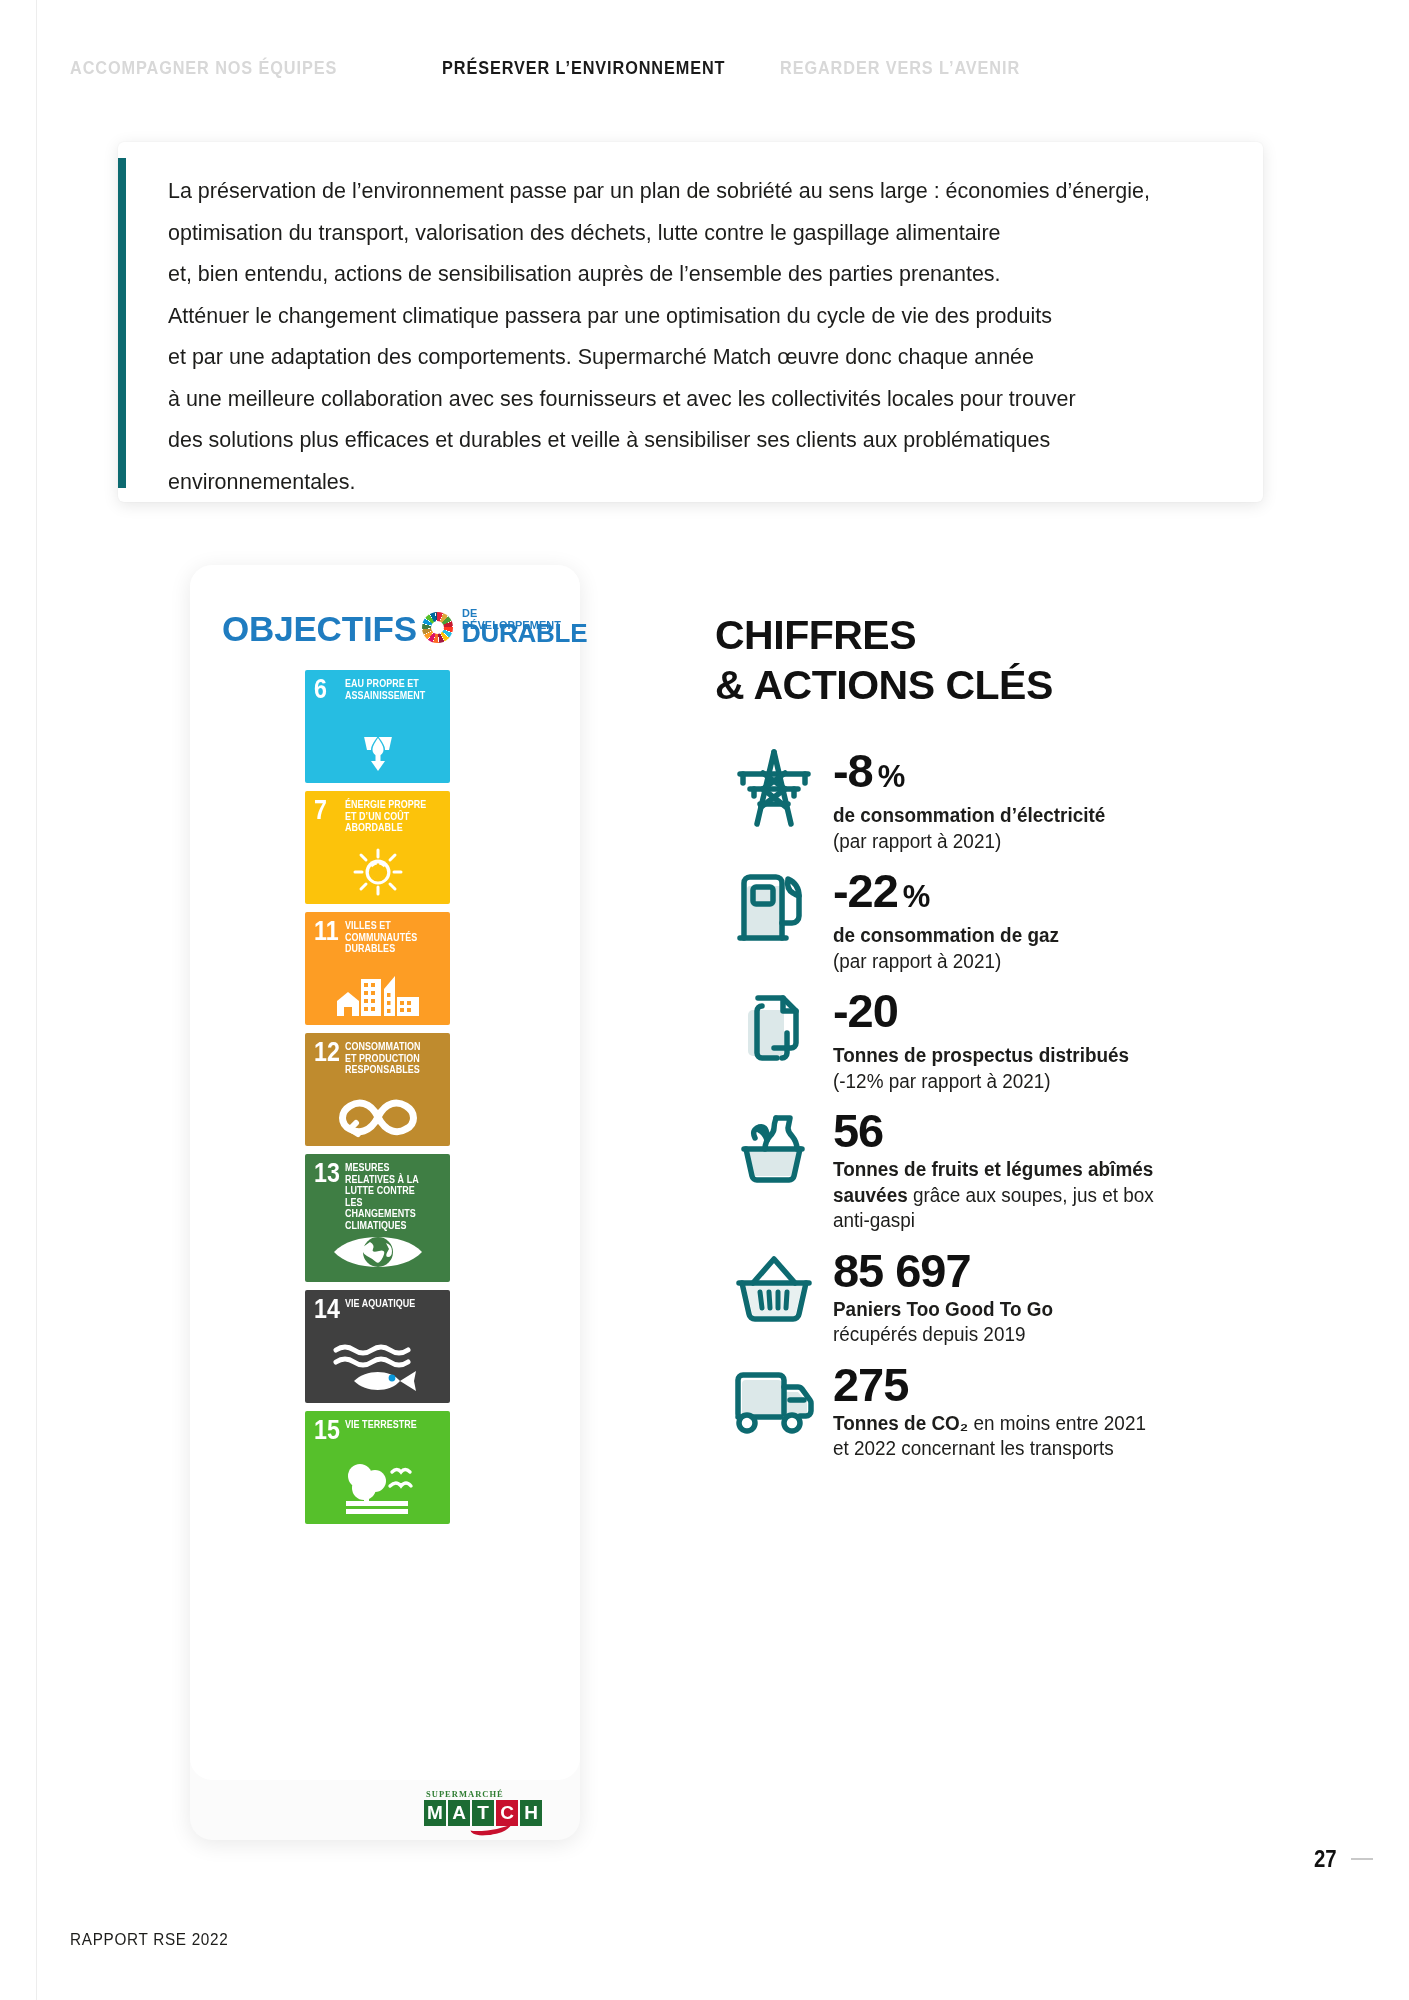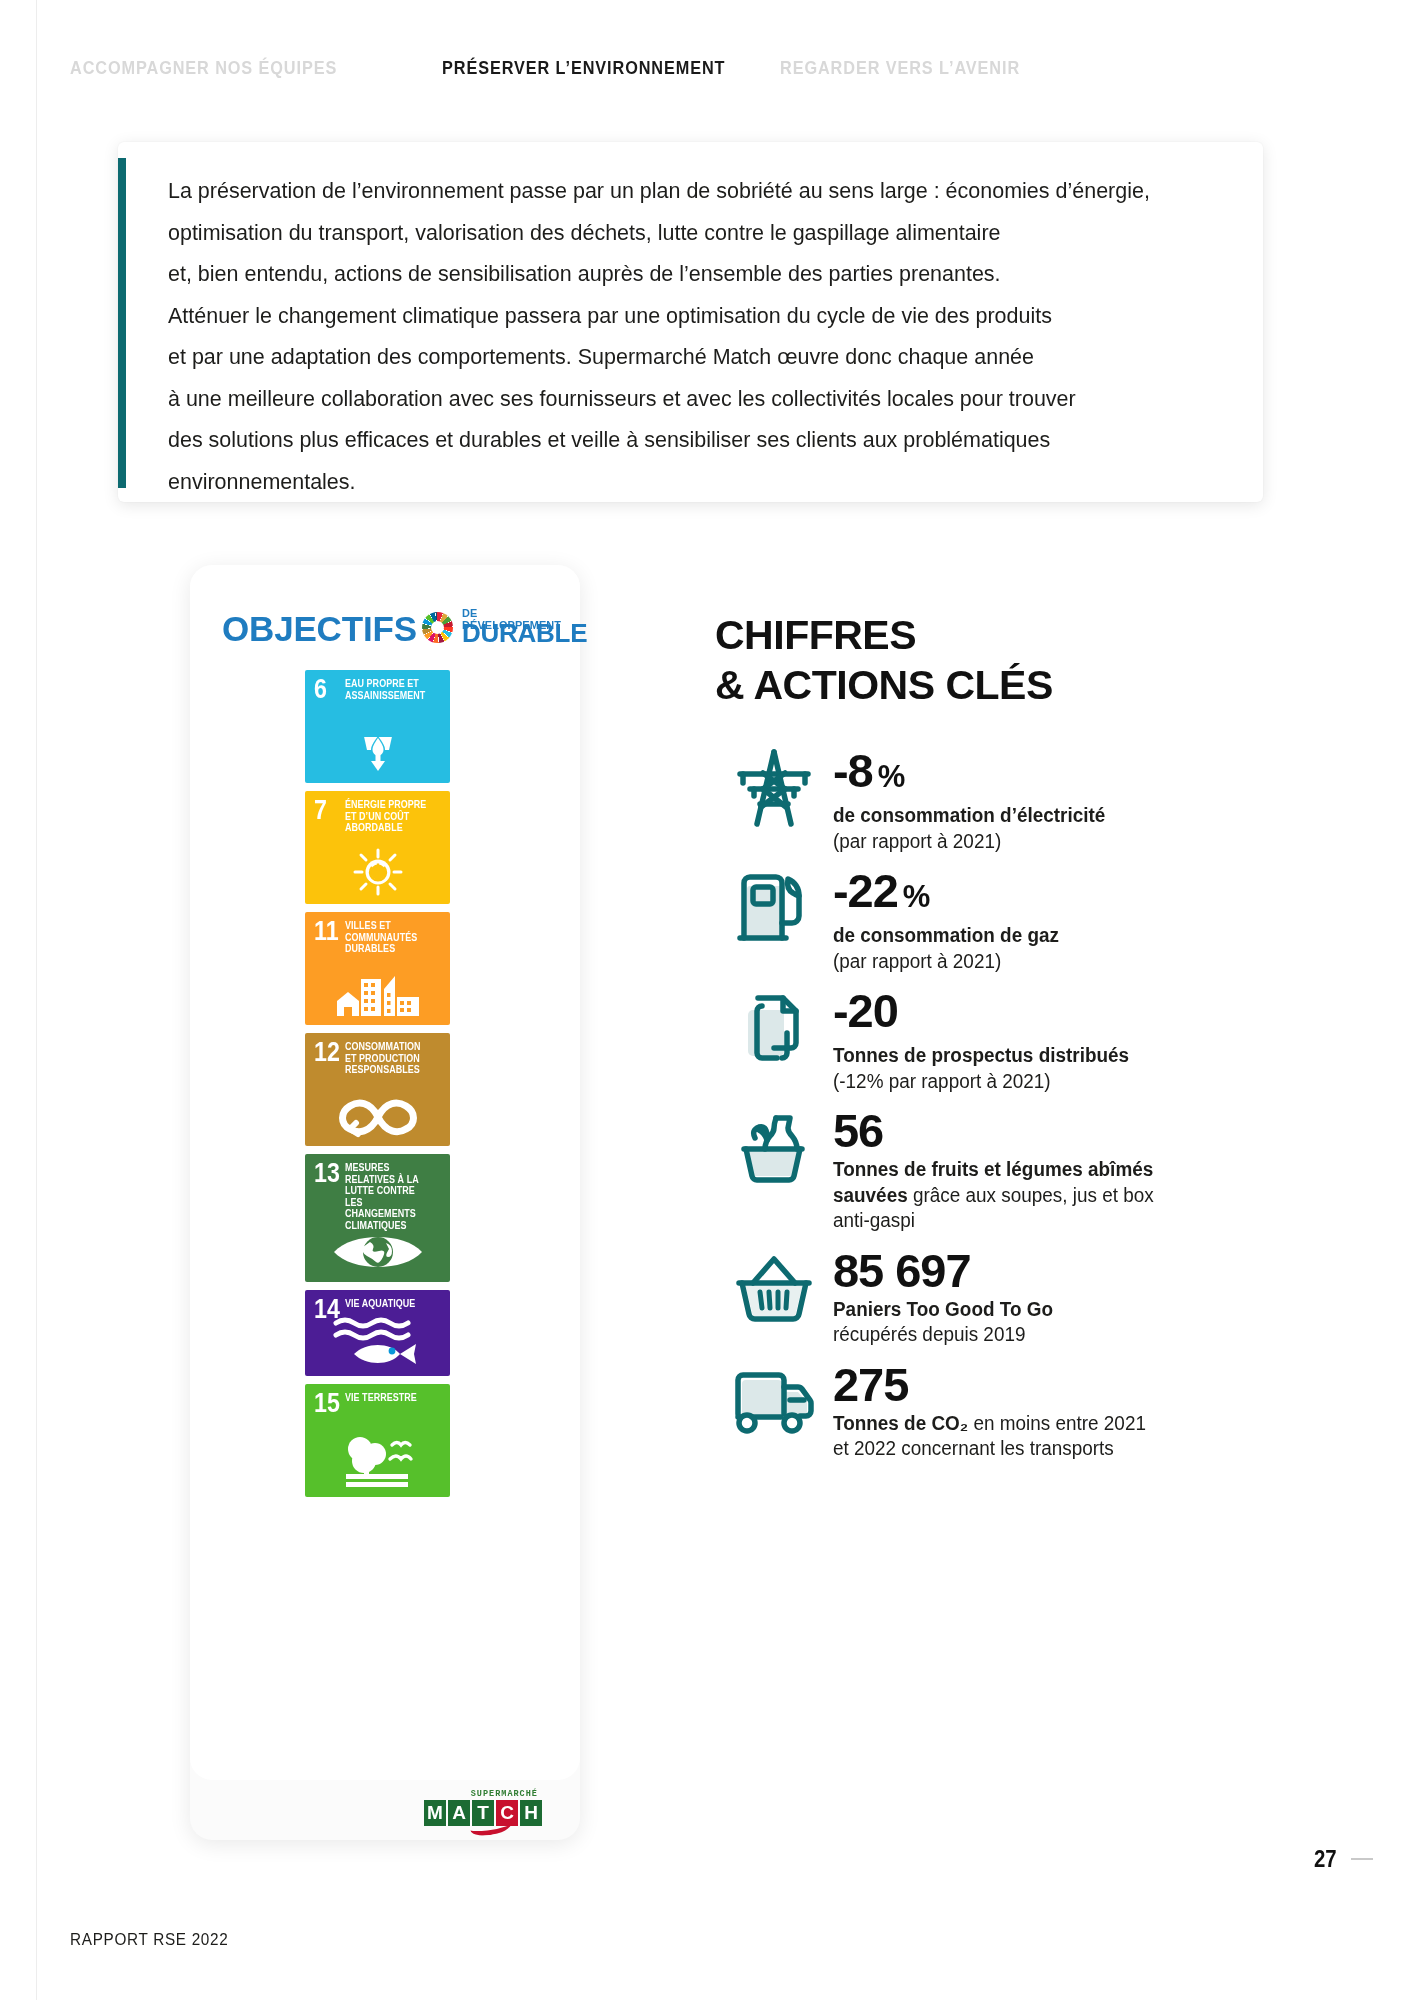--- a/index.html
+++ b/index.html
@@ -121,29 +121,29 @@
     text-transform: uppercase;
   }
   .tile .tart { position: absolute; left: 0; right: 0; bottom: 8px; display: flex; justify-content: center; }
 
   
   .t6  { height: 113px; background: #26bde2; }
   .t7  { height: 113px; background: #fcc30b; }
   .t11 { height: 113px; background: #fd9d24; }
   .t12 { height: 113px; background: #bf8b2e; }
   .t13 { height: 128px; background: #3f7e44; }
-  .t14 { height: 86px; background: #4c1d95; }
+  .t14 { height: 113px; background: #404040; }
   .t15 { height: 113px; background: #56c02b; }
 
   
   .matchbox { position: absolute; left: 222px; top: 1222px; width: 140px; height: 54px; }
   .matchsuper {
-    position: absolute; left: 14px; top: 2px; width: 112px; text-align: right;
+    position: absolute; left: 14px; top: 2px; width: 112px; text-align: left;
     font-size: 8.5px; font-weight: 700; color: #2f7d32; letter-spacing: 0.12em;
-    font-family: Liberation Mono, monospace;
+    font-family: Liberation Serif, serif;
   }
   .matchrow { position: absolute; left: 12px; top: 13px; display: flex; gap: 2px; }
   .mcell {
     width: 22px; height: 26px; background: #1c6b33; color: #ffffff;
     font-size: 19px; font-weight: 700; line-height: 26px; text-align: center;
     font-family: "Liberation Sans", sans-serif;
   }
   .mcell.red { background: #c8102e; }
   .mswoosh {
     position: absolute; left: 58px; top: 30px; width: 42px; height: 18px;

